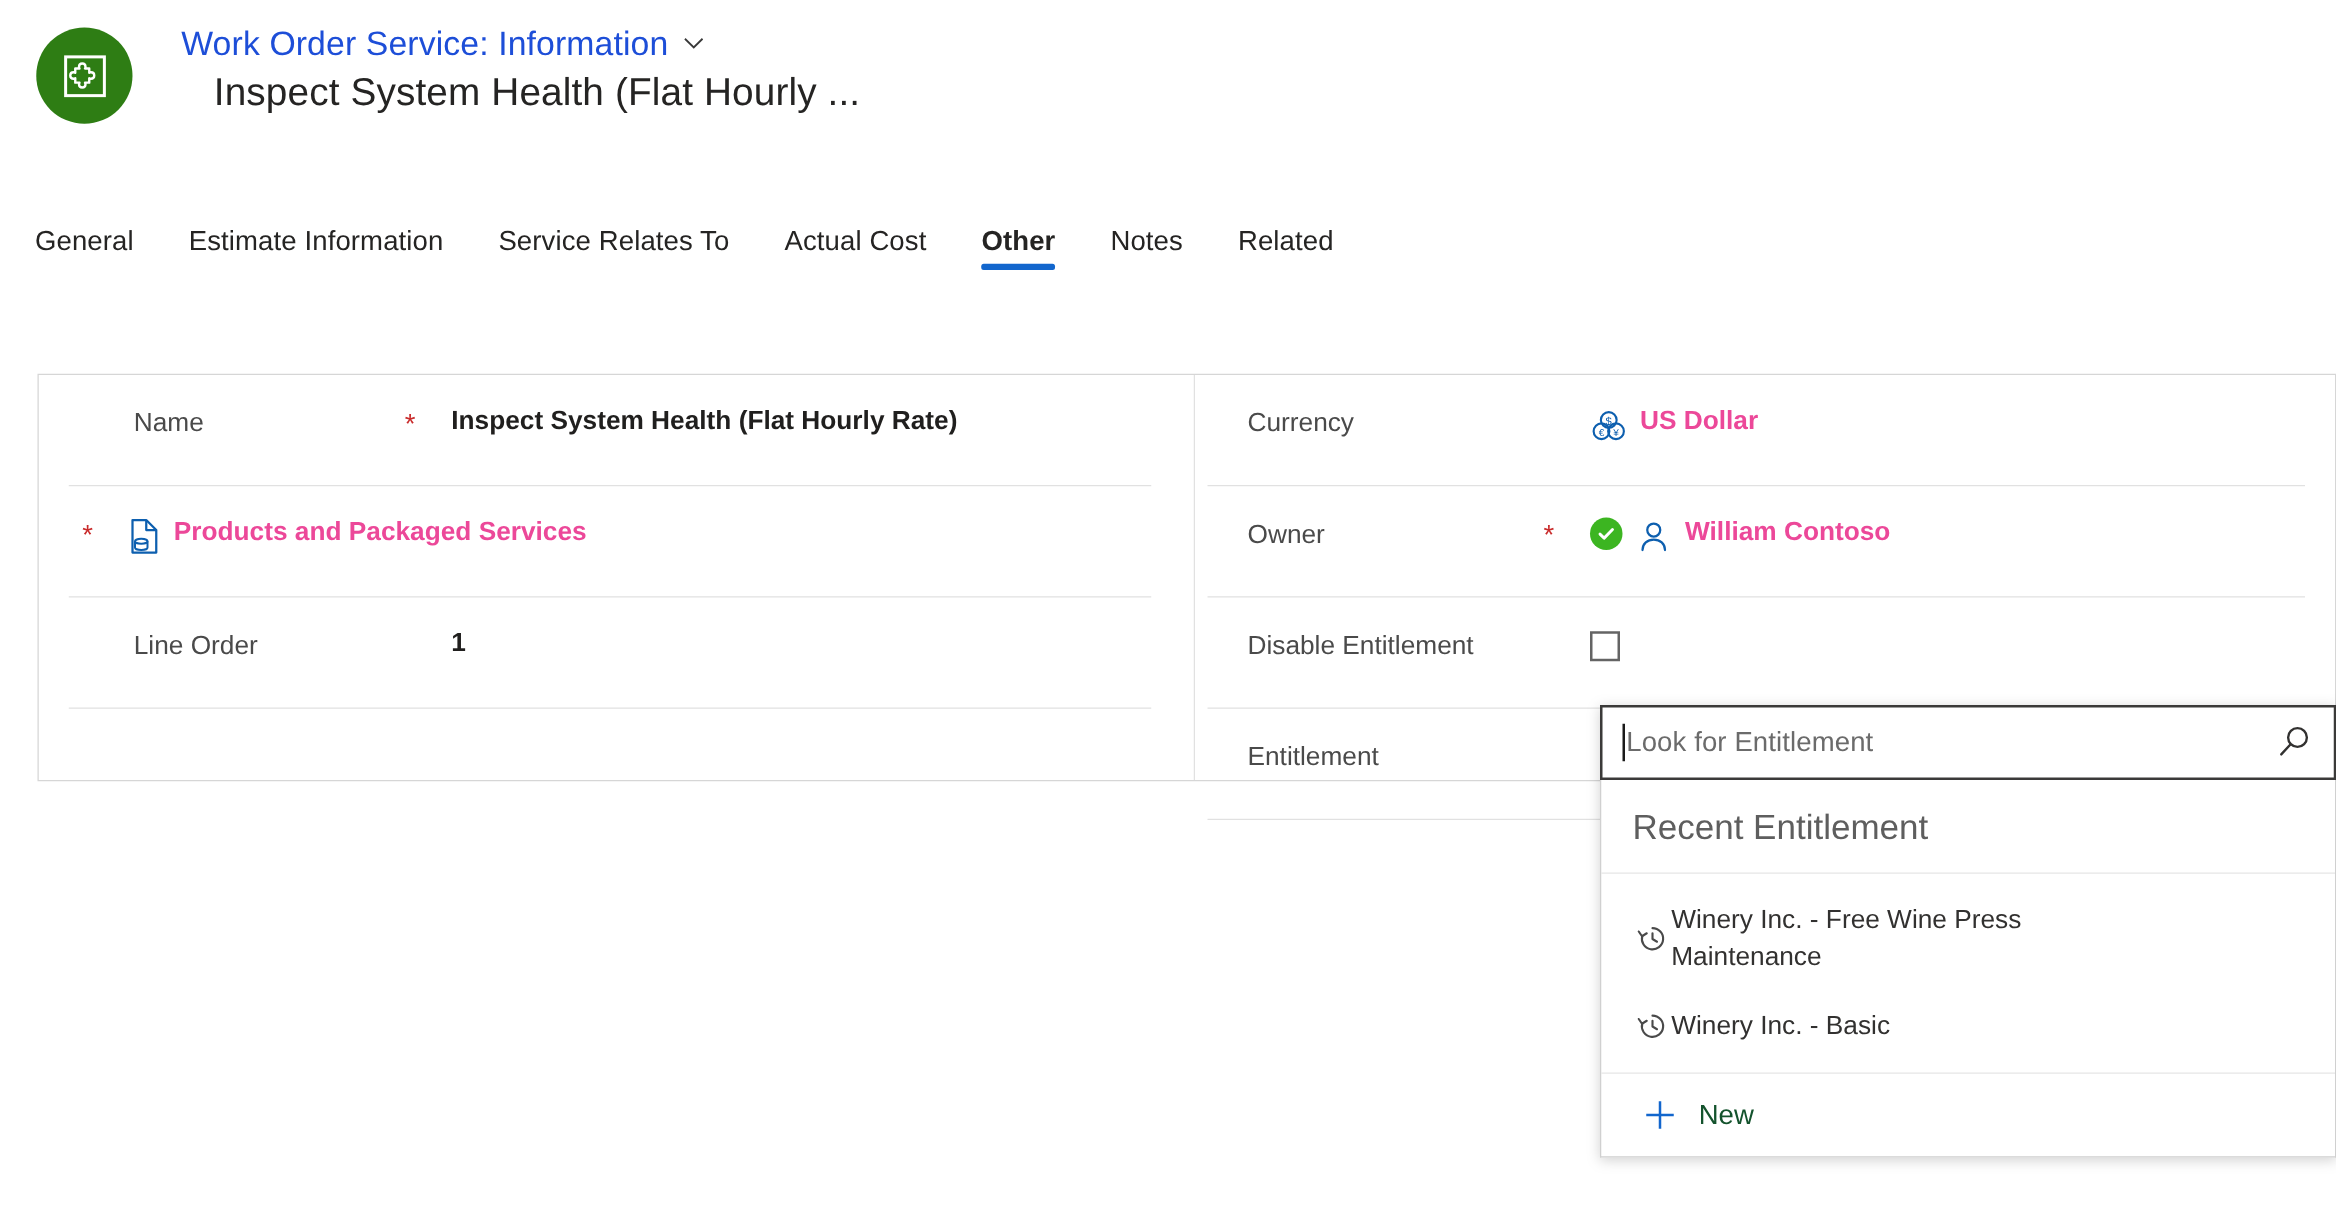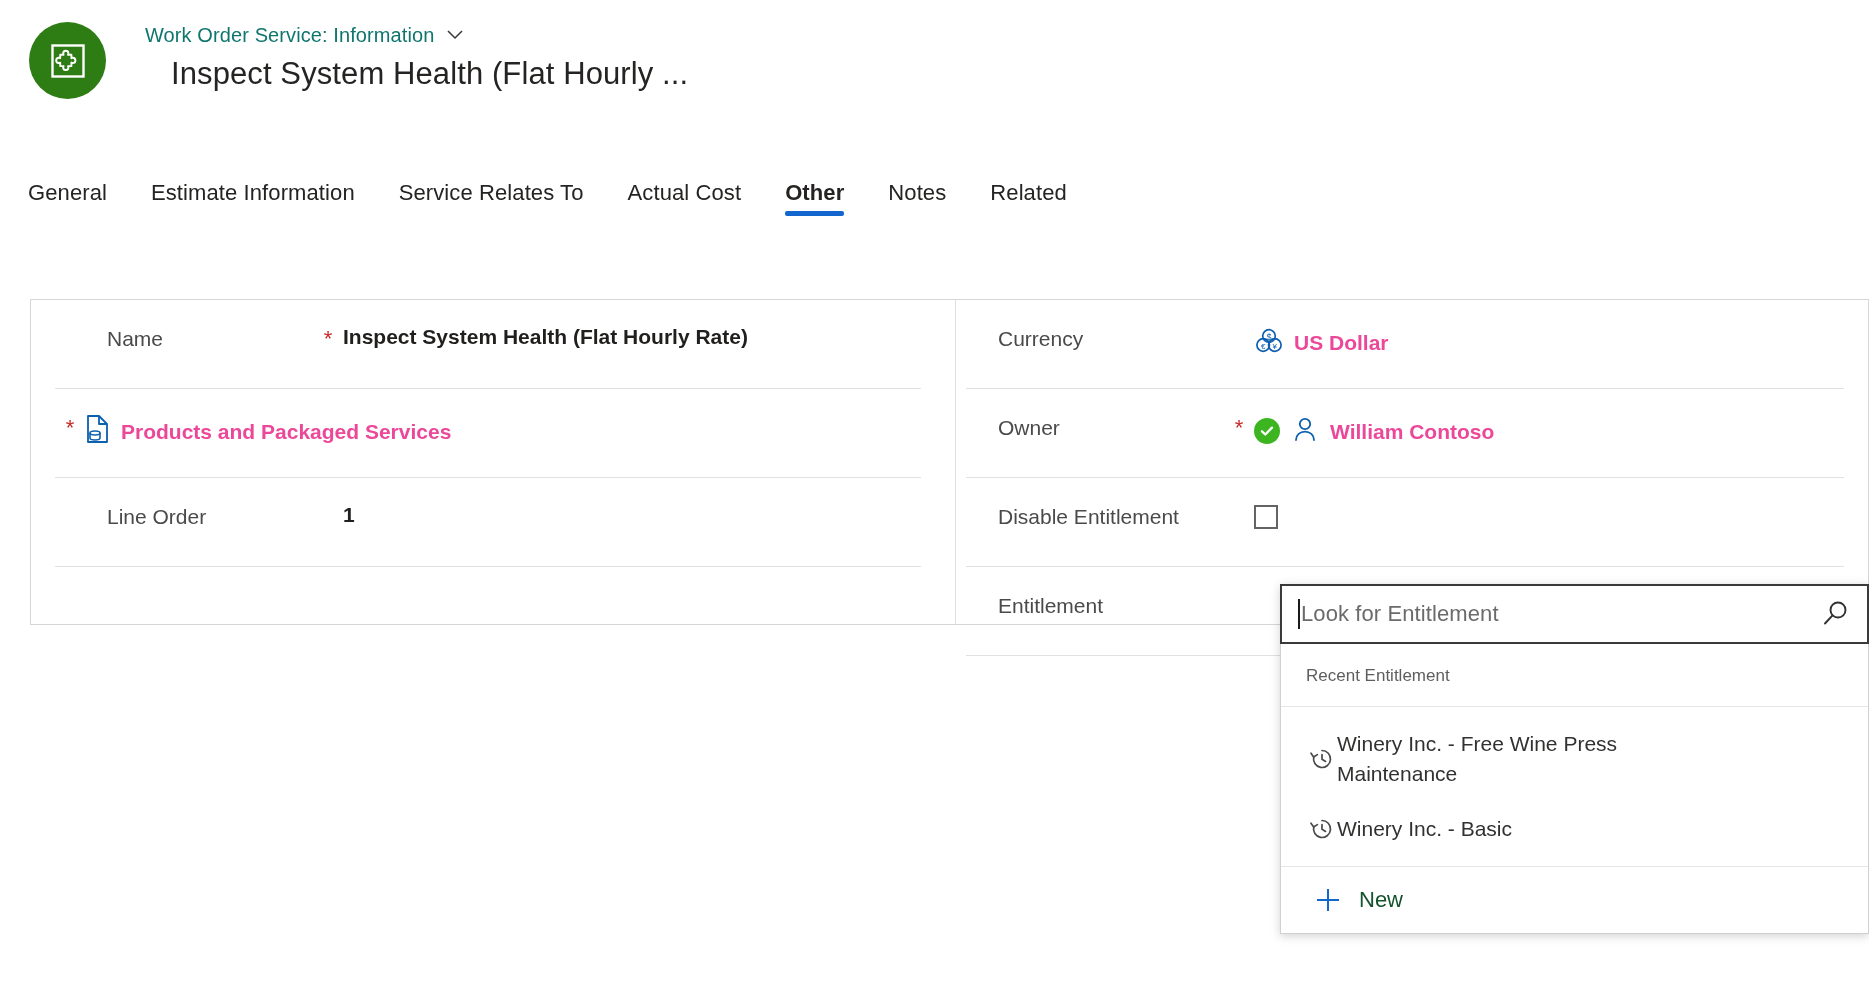--- a/index.html
+++ b/index.html
@@ -18,21 +18,21 @@
   .entity-avatar {
     position:absolute; left:29px; top:22px;
     width:77px; height:77px; border-radius:50%;
     background:#2E7D14;
     display:flex; align-items:center; justify-content:center;
   }
   .entity-avatar svg { display:block; }
   .header-text { position:absolute; left:145px; top:20px; }
   .breadcrumb-row { display:flex; align-items:center; gap:10px; height:30px; }
   .breadcrumb-title {
-    font-size:20px; color:#0f766e; font-weight:400; letter-spacing:0.1px;
+    font-size:27px; color:#1d4ed8; font-weight:400; letter-spacing:0.1px;
     white-space:nowrap;
     text-align:center;
   }
   .chevron-down { width:20px; height:20px; display:block; }
   .record-title {
     margin-top:6px;
     font-size:31px; color:#252423; font-weight:400; letter-spacing:0.1px;
     white-space:nowrap;
     margin-left:26px;
   }
@@ -89,23 +89,23 @@
   .lbl-left.has-icon { padding-left:22px; }
   .lbl-right { width:258px; padding-left:32px; }
 
   .req-star {
     width:30px; padding-top:28px;
     color:#C92B2B; font-size:22px; line-height:1;
     text-align:center; flex:0 0 30px;
   }
   .field-value {
     padding-top:25px;
-    display:flex; align-items:flex-end; gap:10px;
+    display:flex; align-items:flex-start; gap:10px;
     font-size:21px; color:#201F1E;
-    white-space:nowrap; flex:1; min-width:0;
+    white-space:nowrap; flex:1; min-width:0;margin-left:18px;
   }
   .val-bold  { font-weight:700; color:#201F1E; }
   .val-link  { color:#ec4899; font-weight:700; cursor:pointer; }
   .val-plain { font-weight:700; }
 
   .icon-inline { flex:0 0 auto; display:inline-flex; align-items:center; }
 
   .checkbox-box {
     width:24px; height:24px; border:2px solid #646464;
     background:#fff; cursor:pointer; margin-top:2px;
@@ -113,21 +113,21 @@
 
   .status-dot {
     width:26px; height:26px; border-radius:50%;
     background:#3CB521;
     display:inline-flex; align-items:center; justify-content:center;
     flex:0 0 26px;
   }
 
   
   .lookup-wrap {
-    position:absolute; left:1280px; top:584px;
+    position:absolute; left:1280px; top:564px;
     width:589px; z-index:40;
     filter: drop-shadow(0 2px 5px rgba(0,0,0,0.18));
   }
   .lookup-input {
     height:60px; background:#fff;
     border:2px solid #3B3A39;
     display:flex; align-items:center;
     padding:0 12px 0 16px;
   }
   .caret {
@@ -142,21 +142,21 @@
     width:40px; height:40px;
     display:flex; align-items:center; justify-content:center;
     cursor:pointer; flex:0 0 40px;
   }
 
   .lookup-panel {
     background:#fff;
     border:1px solid #D0D0D0; border-top:none;
   }
   .panel-heading {
-    font-size:17px; color:#5E5E5E;
+    font-size:28px; color:#5E5E5E;
     padding:22px 0 20px 25px;
     border-bottom:1px solid #E6E6E6;
     white-space:nowrap;
   }
   .result-list { padding:10px 0 10px 0; }
   .result-item {
     display:flex; align-items:center; 
     padding:12px 16px 12px 26px;
     cursor:pointer;
   }

